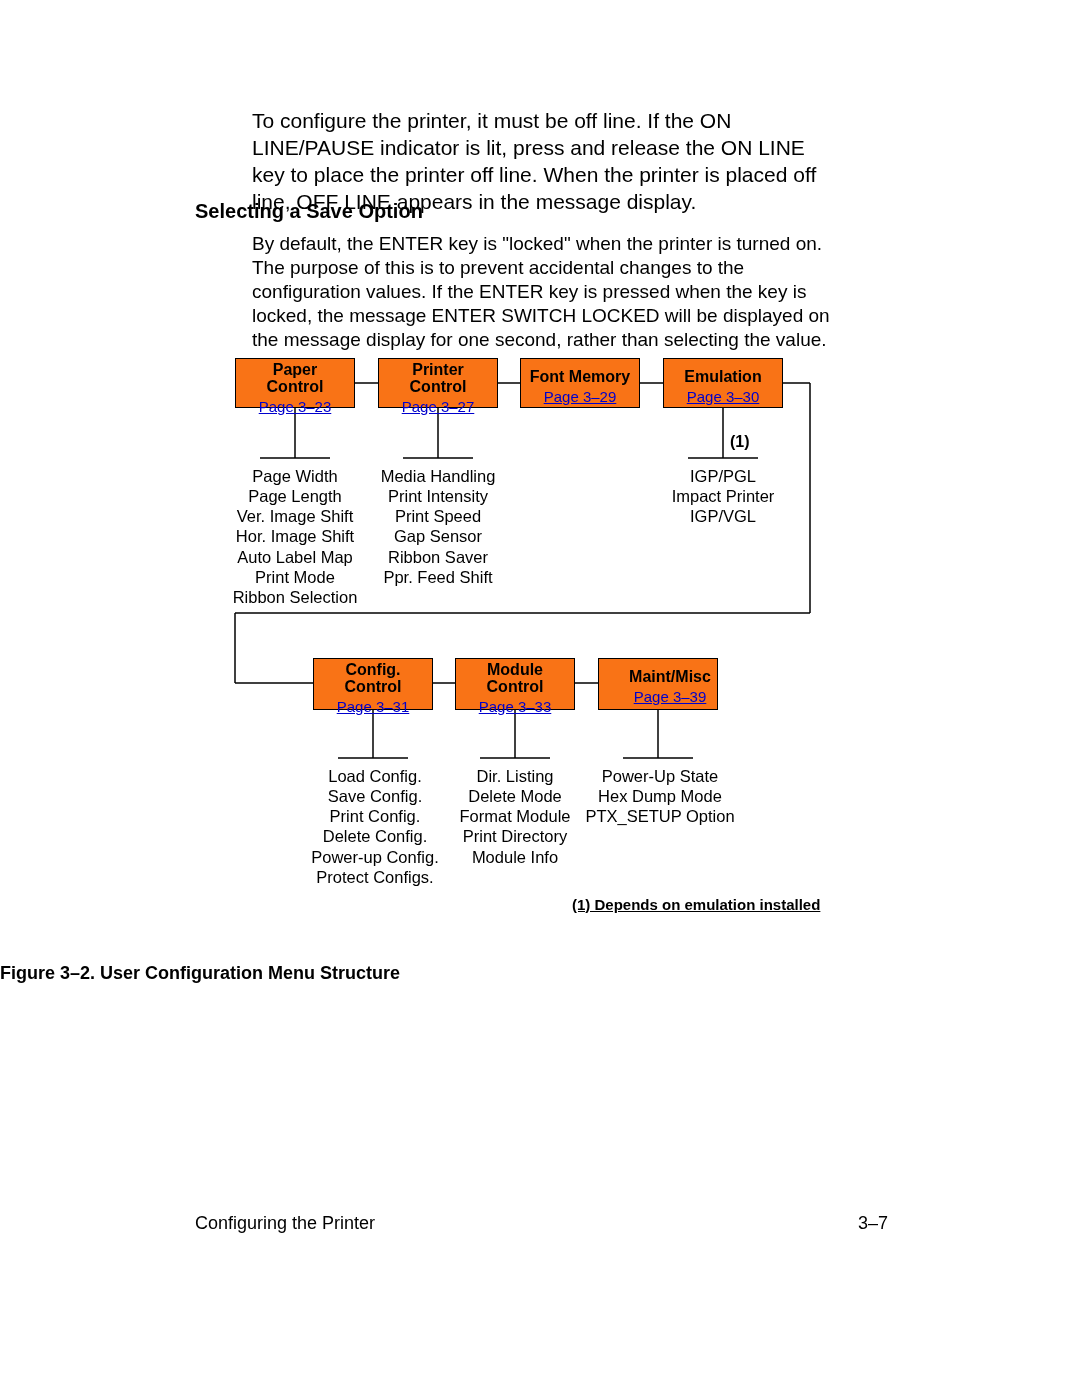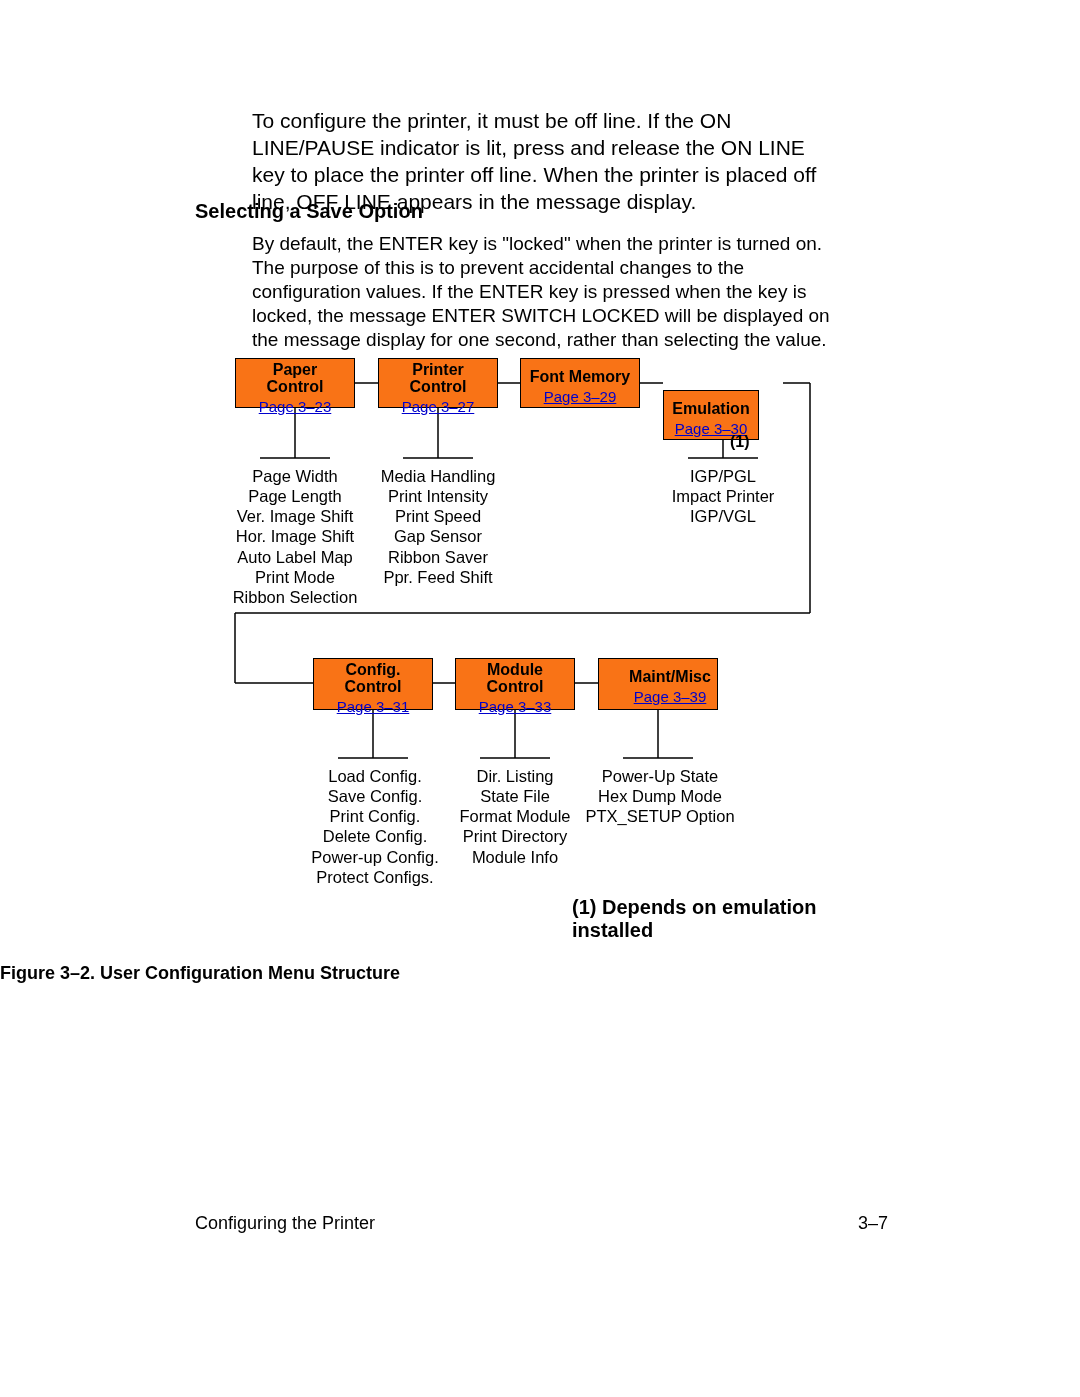--- a/index.html
+++ b/index.html
@@ -74,21 +74,22 @@
     white-space: pre;
   }
   .note1 {
     position: absolute;
     font-weight: bold;
     font-size: 16px;
   }
   .footnote {
     position: absolute;
     font-weight: bold;
-    font-size: 20px;
+    font-size: 15px;
+    text-decoration: underline;
   }
   .figcap {
     position: absolute;
     left: 0;
     width: 1080px;
     font-weight: bold;
     font-size: 18px;
     top: 963px;
   }
   .footer-left {
@@ -162,21 +163,21 @@
     </div>
     <div class="box" style="left:178px; top:0; width:120px; height:50px;">
       <div class="title" style="white-space:pre;">Printer
 Control</div>
       <div class="link">Page 3–27</div>
     </div>
     <div class="box" style="left:320px; top:0; width:120px; height:50px;">
       <div class="title" style="white-space:pre; padding-top:7px;">Font Memory</div>
       <div class="link">Page 3–29</div>
     </div>
-    <div class="box" style="left:463px; top:0; width:96px; height:50px;margin-top:32px;">
+    <div class="box" style="left:463px; top:0; width:120px; height:50px;">
       <div class="title" style="white-space:pre; padding-top:7px;">Emulation</div>
       <div class="link">Page 3–30</div>
     </div>
 
     <div class="note1" style="left:530px; top:75px;">(1)</div>
 
     <div class="sub-items" style="left:0px; top:108px; width:190px;">Page Width
 Page Length
 Ver. Image Shift
 Hor. Image Shift
@@ -208,21 +209,21 @@
       <div class="link">Page 3–39</div>
     </div>
 
     <div class="sub-items" style="left:95px; top:408px; width:160px;">Load Config.
 Save Config.
 Print Config.
 Delete Config.
 Power-up Config.
 Protect Configs.</div>
     <div class="sub-items" style="left:240px; top:408px; width:150px;">Dir. Listing
-State File
+Delete Mode
 Format Module
 Print Directory
 Module Info</div>
     <div class="sub-items" style="left:370px; top:408px; width:180px;">Power-Up State
 Hex Dump Mode
 PTX_SETUP Option</div>
 
     <div class="footnote" style="left:372px; top:538px;">(1) Depends on emulation installed</div>
   </div>
 

